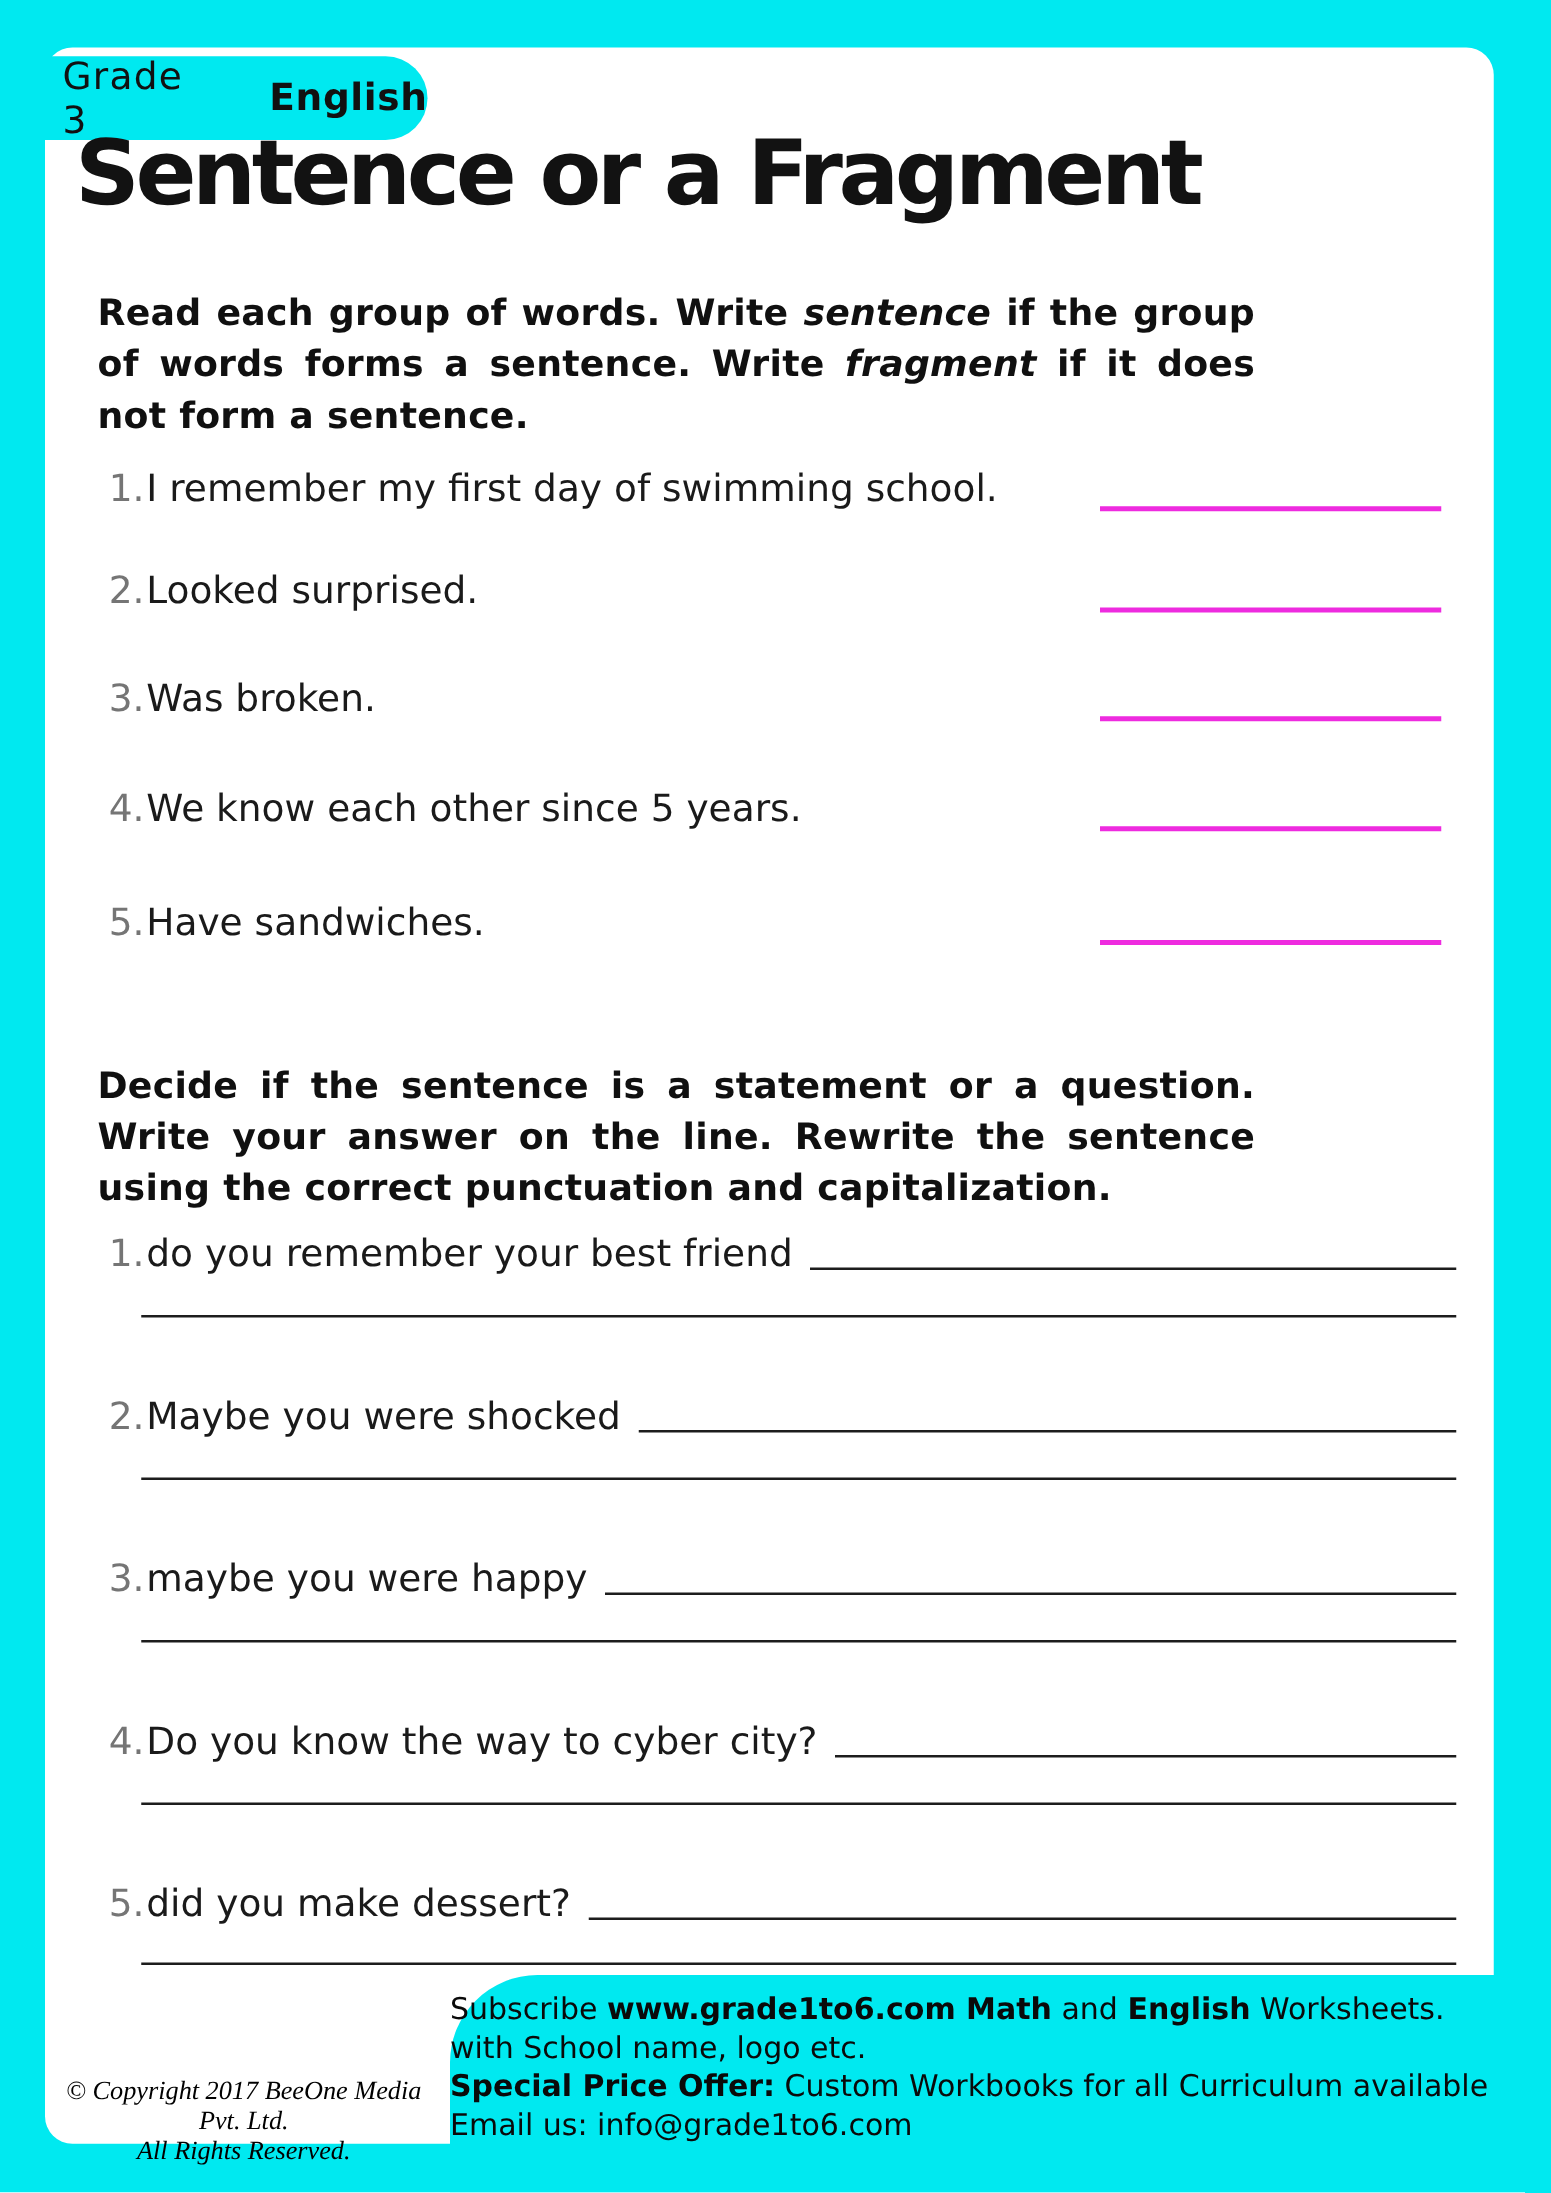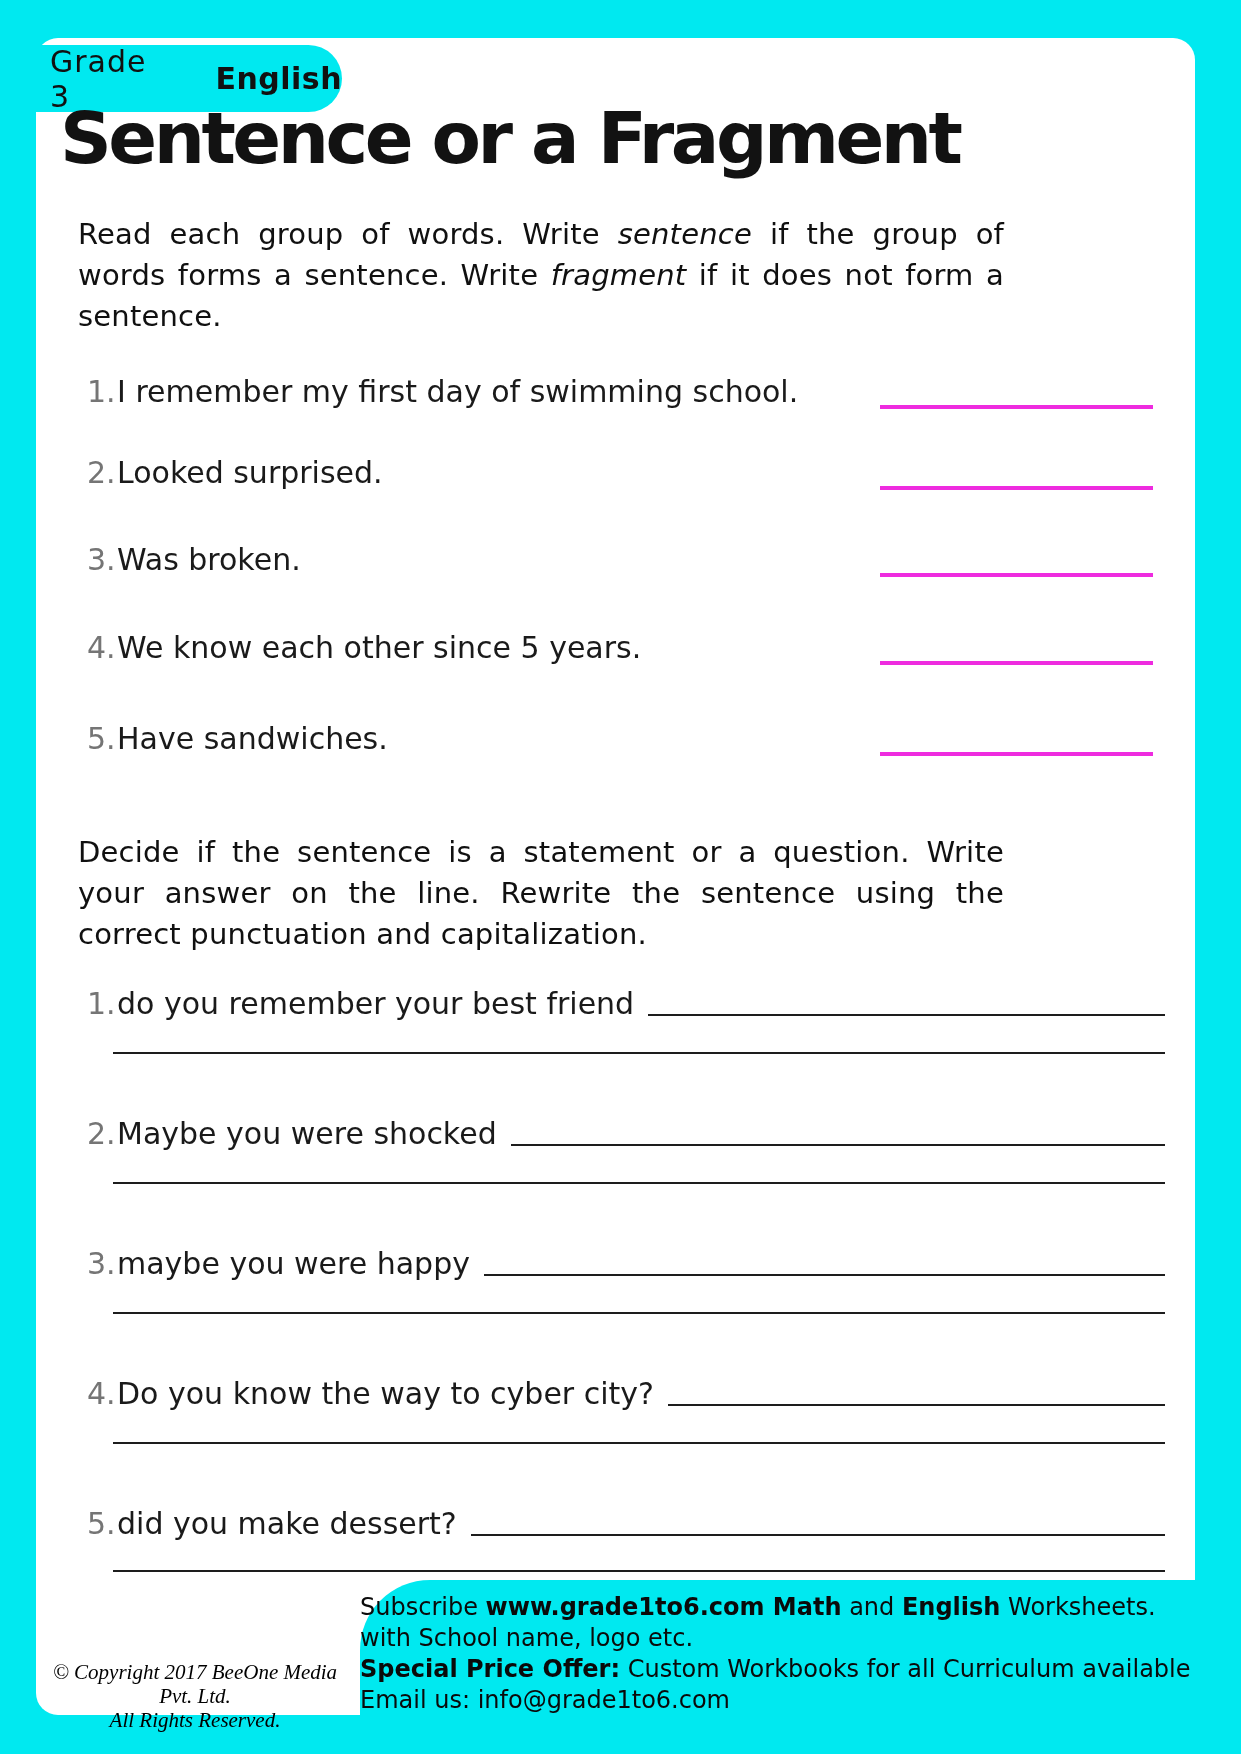--- a/index.html
+++ b/index.html
@@ -26,22 +26,22 @@
   }
   .badge .grade{font-weight:normal;letter-spacing:1px;}
   .badge .subject{font-weight:bold;letter-spacing:0.5px;}
   .title{
     position:absolute;left:60px;top:96px;
     font-size:72px;font-weight:bold;letter-spacing:-3.5px;color:#121212;
     white-space:nowrap;
   }
   .instr{
     position:absolute;left:78px;width:926px;
-    font-size:29px;font-weight:normal;line-height:41px;color:#101010;
-    text-align:justify;letter-spacing:0.2px;
+    font-size:29px;font-weight:bold;line-height:41px;color:#101010;
+    text-align:justify;letter-spacing:0.2px;margin-top:16px;
   }
   .instr i{font-style:italic;}
   #instr1{top:214px;}
   #instr2{top:832px;}
   .q-row{
     position:absolute;left:87px;display:flex;align-items:flex-end;
     font-size:30px;line-height:36px;color:#1a1a1a;white-space:nowrap;
   }
   .q-num{color:var(--num-gray);width:30px;flex:0 0 30px;}
   

